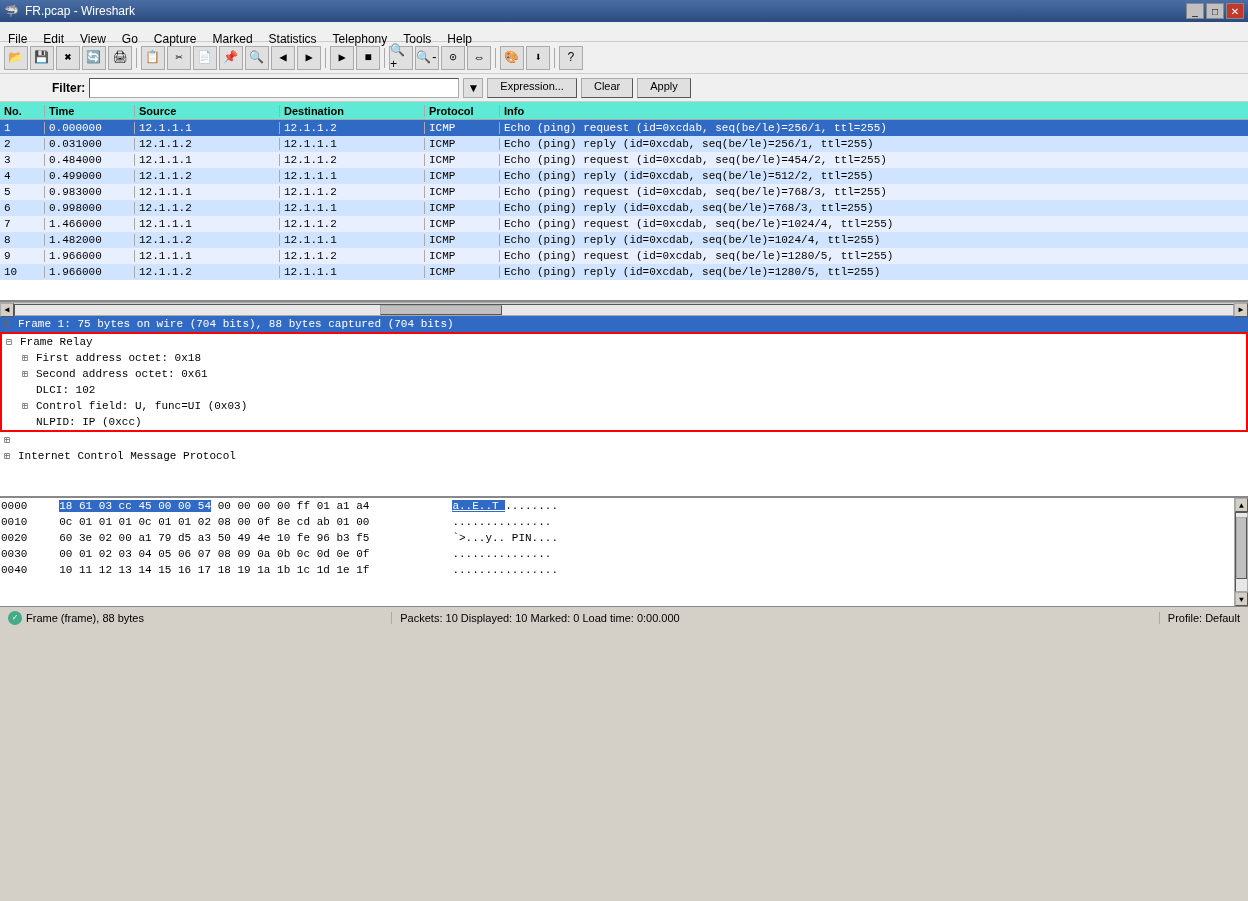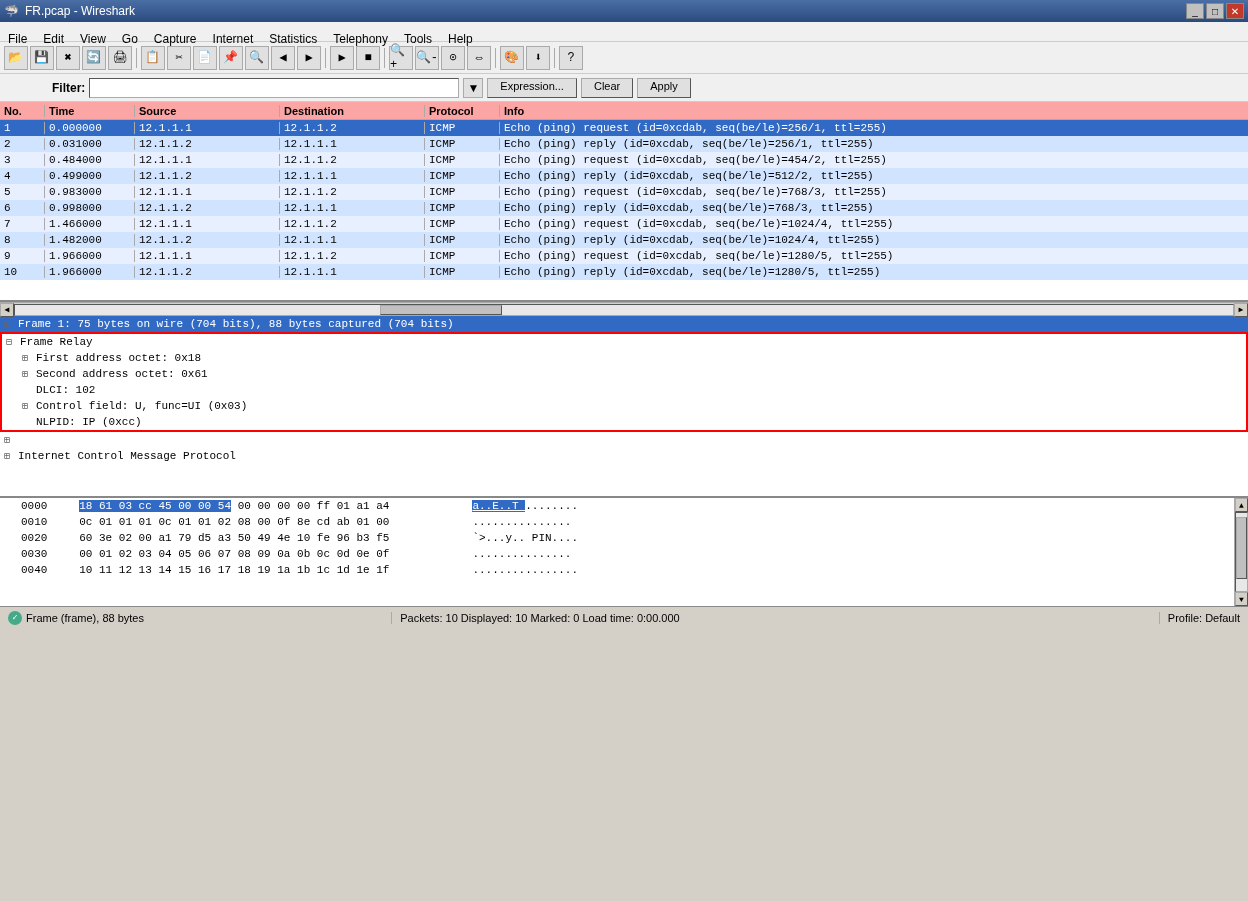--- a/index.html
+++ b/index.html
@@ -23,21 +23,21 @@
     
     
     .filterbar { background: #f0f0f0; height: 28px; display: flex; align-items: center; padding: 2px 4px; gap: 4px; border-bottom: 1px solid #ccc; font-family: Arial, sans-serif; font-size: 12px; }
     .filter-label { font-weight: bold; padding-left: 48px; }
     .filter-input { width: 370px; height: 20px; border: 1px inset #aaa; background: white; padding: 0 4px; }
     .filter-dropdown { width: 20px; height: 20px; border: 1px solid #aaa; background: #e0e0e0; display: flex; align-items: center; justify-content: center; cursor: pointer; }
     .filter-btn { padding: 1px 12px; height: 20px; background: #e0e0e0; border: 1px outset #aaa; cursor: pointer; font-family: Arial; font-size: 11px; }
     
     
     .packet-list-container { background: white; overflow: hidden; border-bottom: 2px solid #888; }
-    .packet-list-header { display: flex; background: #fca5a5; border-bottom: 1px solid #aaa; height: 18px; align-items: center; font-family: Arial; font-size: 11px; font-weight: bold; }
+    .packet-list-header { display: flex; background: #5eead4; border-bottom: 1px solid #aaa; height: 18px; align-items: center; font-family: Arial; font-size: 11px; font-weight: bold; }
     .col-no { width: 45px; padding: 0 4px; border-right: 1px solid #aaa; }
     .col-time { width: 90px; padding: 0 4px; border-right: 1px solid #aaa; }
     .col-src { width: 145px; padding: 0 4px; border-right: 1px solid #aaa; }
     .col-dst { width: 145px; padding: 0 4px; border-right: 1px solid #aaa; }
     .col-proto { width: 75px; padding: 0 4px; border-right: 1px solid #aaa; }
     .col-info { flex: 1; padding: 0 4px; }
     
     .packet-row { display: flex; height: 16px; align-items: center; cursor: pointer; }
     .packet-row:nth-child(odd) { background: #e8f0ff; }
     .packet-row:nth-child(even) { background: #d0e4ff; }
@@ -62,21 +62,21 @@
     .expand-icon { width: 14px; display: inline-block; color: #666; font-size: 10px; }
     
     
     .frame-relay-section { border: 2px solid red; margin: 0; }
     .frame-relay-header { display: flex; align-items: center; height: 16px; padding: 0 4px; background: white; }
     .frame-relay-body { background: white; padding: 0; }
     .frame-relay-line { display: flex; align-items: center; height: 16px; padding-left: 20px; }
     
     
     .hex-pane { background: white; font-family: 'Courier New', monospace; font-size: 11px; border-top: 2px solid #888; overflow: hidden; position: relative; }
-    .hex-row { display: flex; height: 16px; align-items: center; padding-left: 21px; }
+    .hex-row { display: flex; height: 16px; align-items: center; padding-left: 1px; }
     .hex-offset { color: #000; width: 45px; }
     .hex-bytes { width: 380px; color: #000; }
     .hex-bytes span.selected-hex { background: #316ac5; color: white; }
     .hex-ascii { color: #000; }
     .hex-ascii span.selected-ascii { background: #316ac5; color: white; text-decoration: underline; }
     .hex-scrollbar { position: absolute; right: 0; top: 0; bottom: 0; width: 14px; background: #d4d0c8; border-left: 1px solid #aaa; display: flex; flex-direction: column; }
     .hsb-arrow { height: 14px; background: #d4d0c8; border: 1px outset #aaa; display: flex; align-items: center; justify-content: center; font-size: 8px; cursor: pointer; }
     .hsb-track { flex: 1; background: #e8e8e8; border: 1px inset #aaa; position: relative; }
     .hsb-thumb { position: absolute; top: 5%; left: 0; right: 0; height: 80%; background: #c0c0c0; border: 1px outset #aaa; }
     
@@ -100,21 +100,21 @@
     <div class="titlebar-btn close">✕</div>
   </div>
 </div>
 
 <div class="menubar">
   <div class="menu-item">File</div>
   <div class="menu-item">Edit</div>
   <div class="menu-item">View</div>
   <div class="menu-item">Go</div>
   <div class="menu-item">Capture</div>
-  <div class="menu-item">Internet</div>
+  <div class="menu-item">Marked</div>
   <div class="menu-item">Statistics</div>
   <div class="menu-item">Telephony</div>
   <div class="menu-item">Tools</div>
   <div class="menu-item">Help</div>
 </div>
 
 <div class="toolbar">
 
   <div class="tb-btn" title="Open">📂</div>
   <div class="tb-btn" title="Save">💾</div>

